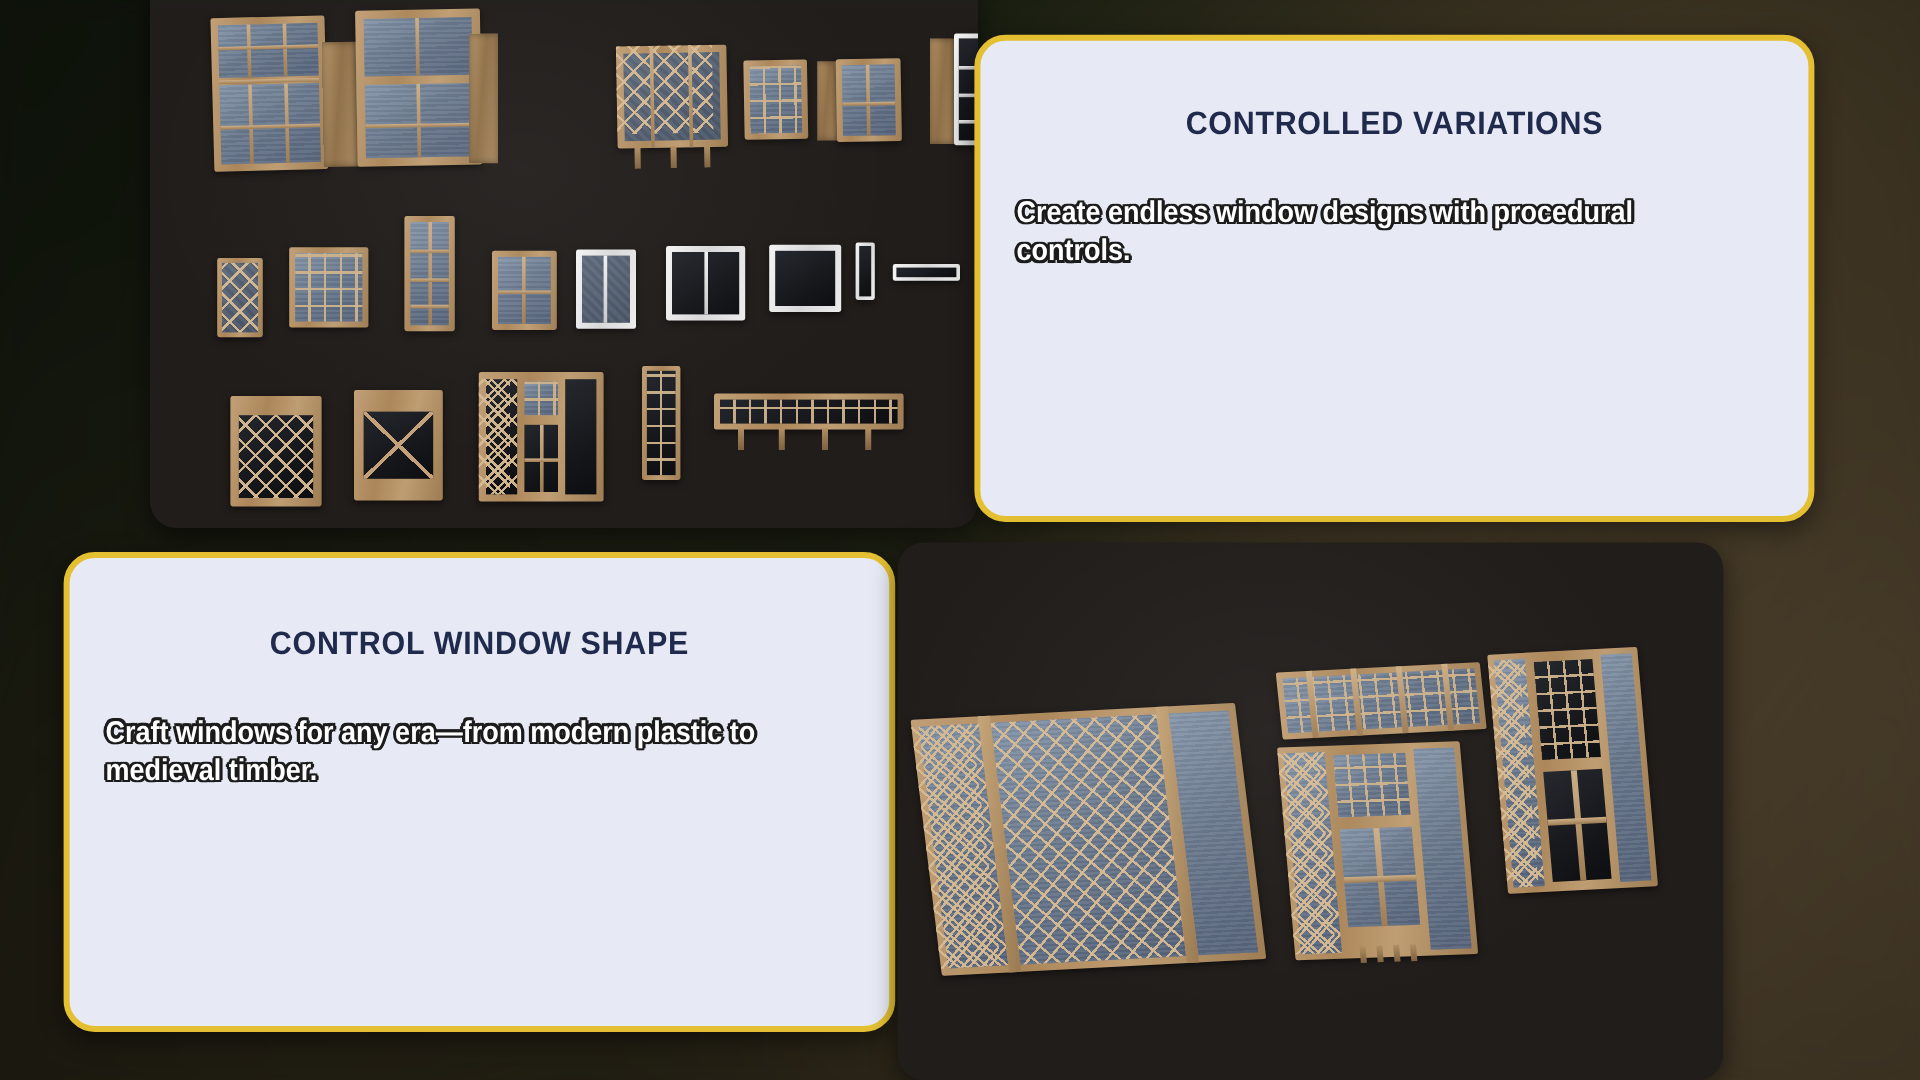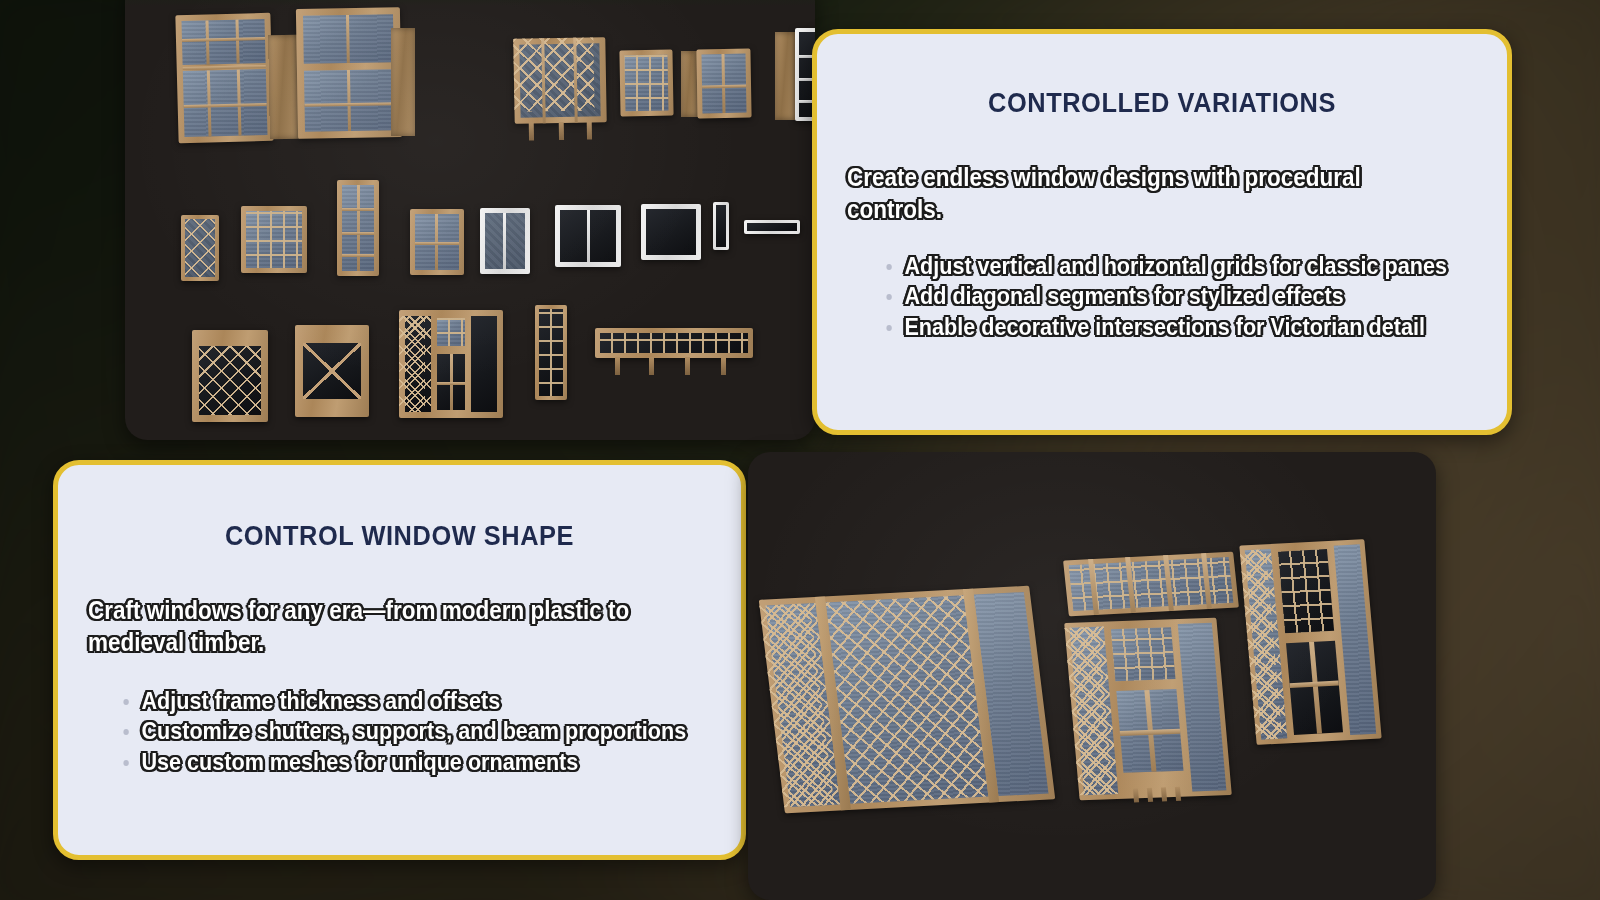--- a/index.html
+++ b/index.html
@@ -347,39 +347,29 @@
       <div class="toptint"></div>
     </div>
   </div>
 
   <div class="panel card" id="panel-variations">
     <div class="card-inner">
       <div class="card-title">CONTROLLED VARIATIONS</div>
 
       <div class="card-body">Create endless window designs with procedural controls.</div>
 
-      <ul class="card-list">
-        <li>Adjust vertical and horizontal grids for classic panes</li>
-        <li>Add diagonal segments for stylized effects</li>
-        <li>Enable decorative intersections for Victorian detail</li>
-      </ul>
     </div>
   </div>
 
   <div class="panel card" id="panel-shape">
     <div class="card-inner">
       <div class="card-title">CONTROL WINDOW SHAPE</div>
 
       <div class="card-body">Craft windows for any era—from modern plastic to medieval timber.</div>
 
-      <ul class="card-list">
-        <li>Adjust frame thickness and offsets</li>
-        <li>Customize shutters, supports, and beam proportions</li>
-        <li>Use custom meshes for unique ornaments</li>
-      </ul>
     </div>
   </div>
 
   <div class="panel imgpanel" id="panel-render">
     <div class="scene">
 
       <div class="win" style="left:24px; top:140px; width:270px; height:215px;
                   transform:rotate(-7deg) skewY(4deg);">
         <div class="frame"></div>
         <div class="glass" style="left:6px; top:6px; width:50px; bottom:6px;"></div>

